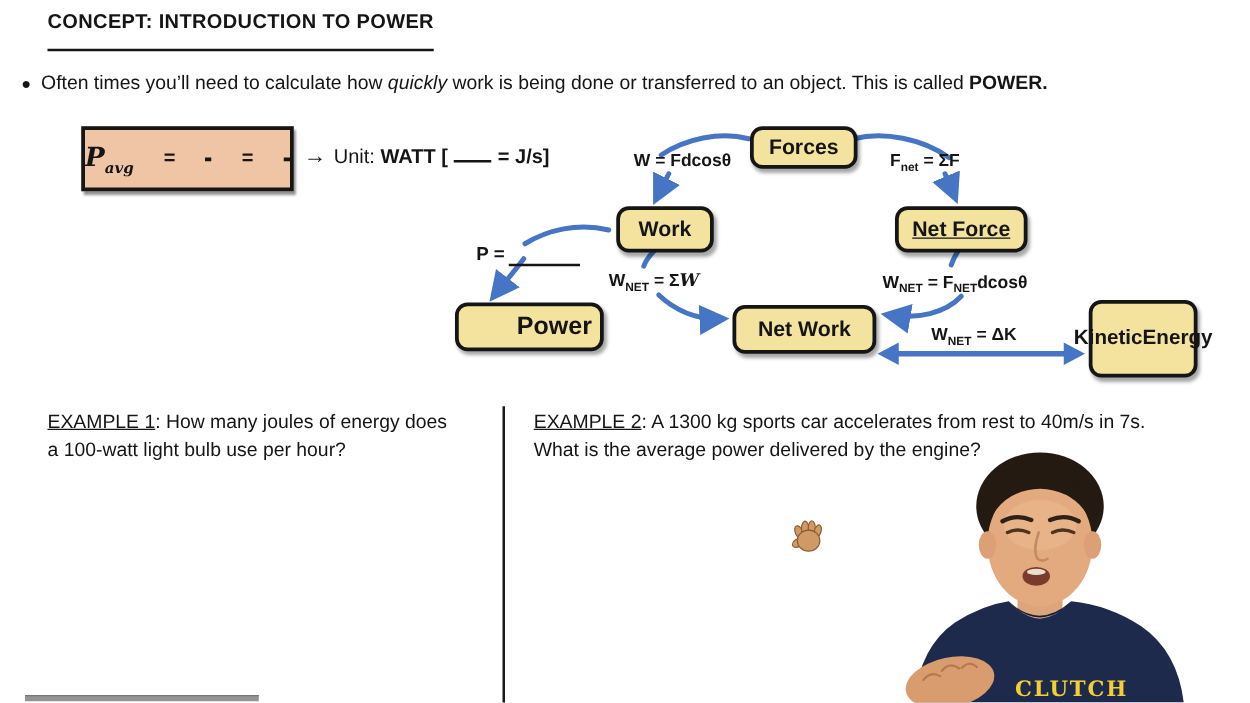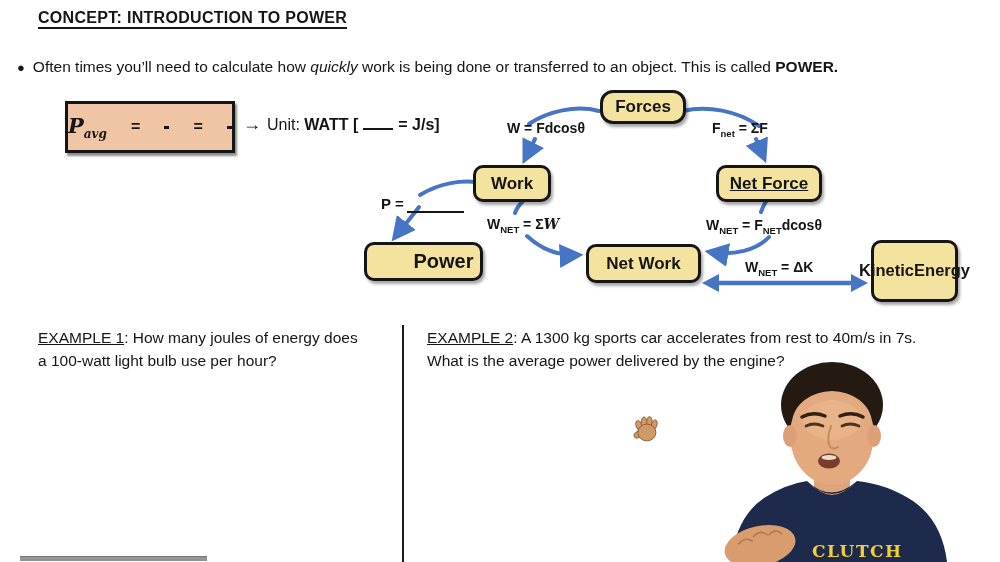--- a/index.html
+++ b/index.html
@@ -2,21 +2,21 @@
 <html><head>
 <meta charset="utf-8">
 <style>
   html,body{margin:0;padding:0;}
   body{
     width:1000px;height:562px;background:#ffffff;position:relative;overflow:hidden;
     font-family:"Liberation Sans",sans-serif;color:#151515;
   }
   
   .title{position:absolute;left:38px;top:9px;font-size:16px;font-weight:bold;letter-spacing:.3px;}
-  .title span{border-bottom:2px solid #151515;padding-bottom:1px;}
+  .title span{border-bottom:2px solid #151515;padding-bottom:13px;}
   .bullet{position:absolute;left:17px;top:58px;font-size:15.5px;white-space:nowrap;}
   .bullet .marker{margin-right:8px;font-size:13px;}
   .it{font-style:italic;}
   .bd{font-weight:bold;}
   
   .formula-box{
     position:absolute;left:65px;top:101px;width:164px;height:46px;
     background:#efc5a5;border:3px solid #151515;box-shadow:2px 3px 2px rgba(0,0,0,.45);
     display:flex;align-items:center;justify-content:center;gap:24px;
   }
@@ -27,22 +27,22 @@
   .unit-note{position:absolute;left:243px;top:114px;font-size:16px;white-space:nowrap;}
   .unit-note .arr{font-size:18px;margin-right:6px;}
   .blank-under{display:inline-block;width:30px;height:13px;border-bottom:2px solid #151515;margin:0 5px;}
   
   .arrows{position:absolute;left:0;top:0;z-index:1;pointer-events:none;}
   .fbox{
     position:absolute;z-index:2;background:#f3e39e;border:3px solid #151515;border-radius:10px;
     font-weight:bold;font-size:17px;display:flex;align-items:center;justify-content:center;
     box-shadow:2px 3px 3px rgba(0,0,0,.35);text-align:center;
   }
-  .box-forces{left:600px;top:90px;width:80px;height:28px;border-radius:13px;}
-  .box-work{left:473px;top:165px;width:72px;height:31px;justify-content:center;}
+  .box-forces{left:600px;top:101px;width:80px;height:28px;}
+  .box-work{left:493px;top:165px;width:72px;height:31px;justify-content:center;}
   .box-netforce{left:716px;top:165px;width:100px;height:31px;text-decoration:underline;}
   .box-power{left:364px;top:242px;width:73px;height:33px;font-size:20px;padding-left:40px;}
   .box-network{left:586px;top:244px;width:109px;height:33px;}
   .box-kinetic{left:871px;top:240px;width:81px;height:56px;font-size:16.5px;line-height:1.2;flex-direction:row;}
   .elabel{position:absolute;z-index:2;font-weight:bold;font-size:14px;white-space:nowrap;}
   .elabel sub{font-size:9.5px;}
   .serifW{font-family:"DejaVu Serif",serif;font-style:italic;}
   .lbl-w-fdcos{left:507px;top:120px;}
   .lbl-fnet{left:712px;top:120px;}
   .lbl-wnet-sum{left:487px;top:216px;}

